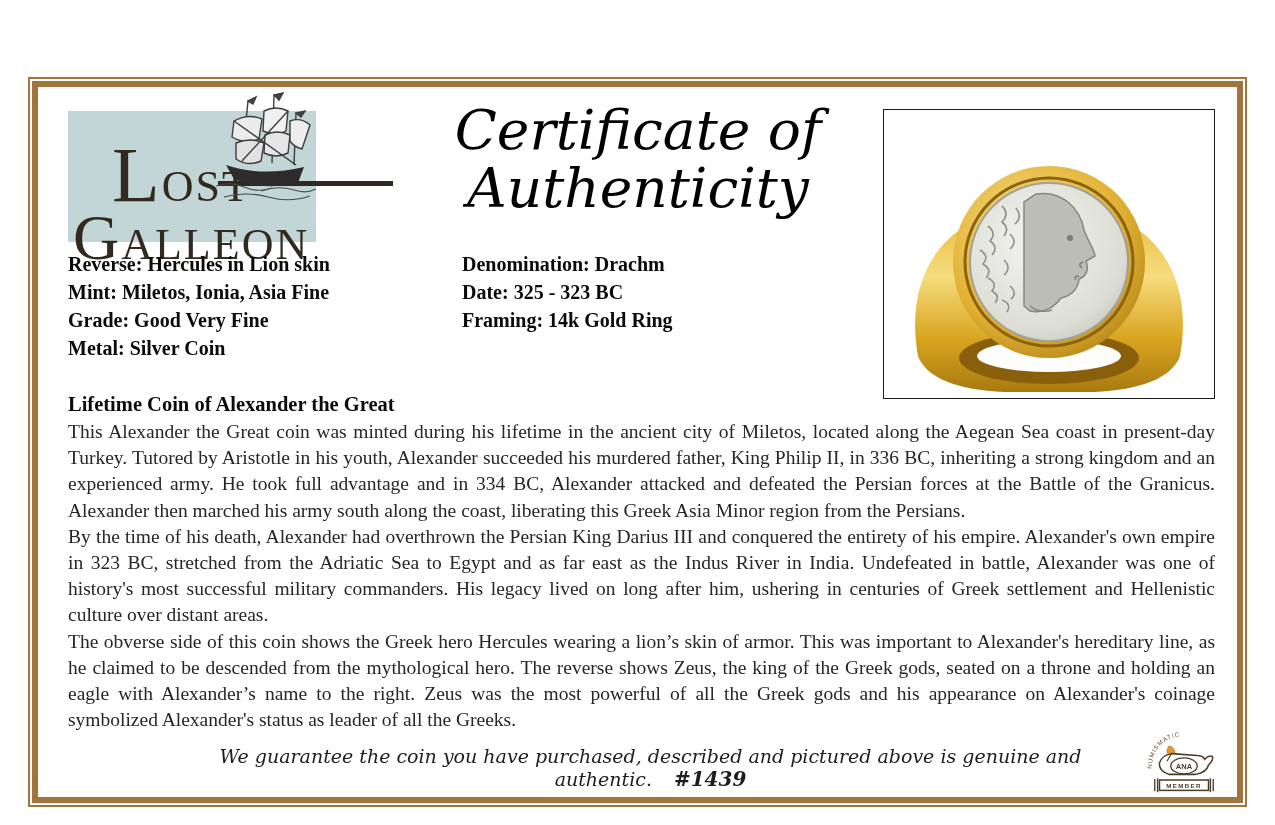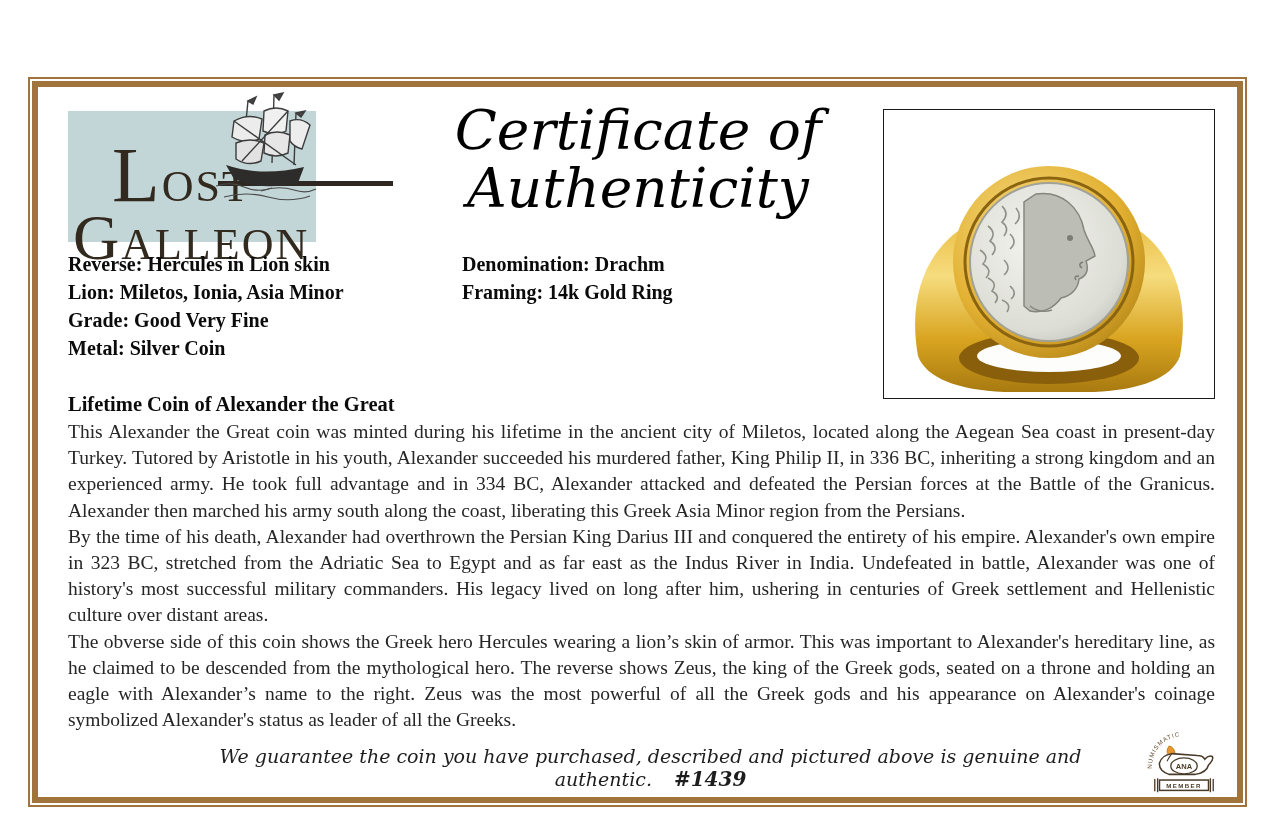--- a/index.html
+++ b/index.html
@@ -149,26 +149,27 @@
                 <path d="M126 176 q8 7 1 13"></path>
               </g>
               <path d="M146 196 q10 8 22 4" stroke="#85867e" stroke-width="1.5" fill="none"></path>
             </g>
           </svg>
         </div>
 
         <div class="details">
           <div class="col col1">
             <div>Reverse: Hercules in Lion skin</div>
-            <div>Lion: Miletos, Ionia, Asia Minor</div>
+            <div>Mint: Miletos, Ionia, Asia Fine</div>
             <div>Grade: Good Very Fine</div>
             <div>Metal: Silver Coin</div>
           </div>
           <div class="col col2">
             <div>Denomination: Drachm</div>
+            <div>Date: 325 - 323 BC</div>
             <div>Framing: 14k Gold Ring</div>
           </div>
         </div>
 
         <div class="article">
           <h2>Lifetime Coin of Alexander the Great</h2>
           <p>This Alexander the Great coin was minted during his lifetime in the ancient city of Miletos, located along the Aegean Sea coast in present-day Turkey. Tutored by Aristotle in his youth, Alexander succeeded his murdered father, King Philip II, in 336 BC, inheriting a strong kingdom and an experienced army. He took full advantage and in 334 BC, Alexander attacked and defeated the Persian forces at the Battle of the Granicus. Alexander then marched his army south along the coast, liberating this Greek Asia Minor region from the Persians.</p>
           <p>By the time of his death, Alexander had overthrown the Persian King Darius III and conquered the entirety of his empire. Alexander's own empire in 323 BC, stretched from the Adriatic Sea to Egypt and as far east as the Indus River in India. Undefeated in battle, Alexander was one of history's most successful military commanders. His legacy lived on long after him, ushering in centuries of Greek settlement and Hellenistic culture over distant areas.</p>
           <p>The obverse side of this coin shows the Greek hero Hercules wearing a lion’s skin of armor. This was important to Alexander's hereditary line, as he claimed to be descended from the mythological hero. The reverse shows Zeus, the king of the Greek gods, seated on a throne and holding an eagle with Alexander’s name to the right. Zeus was the most powerful of all the Greek gods and his appearance on Alexander's coinage symbolized Alexander's status as leader of all the Greeks.</p>
         </div>

